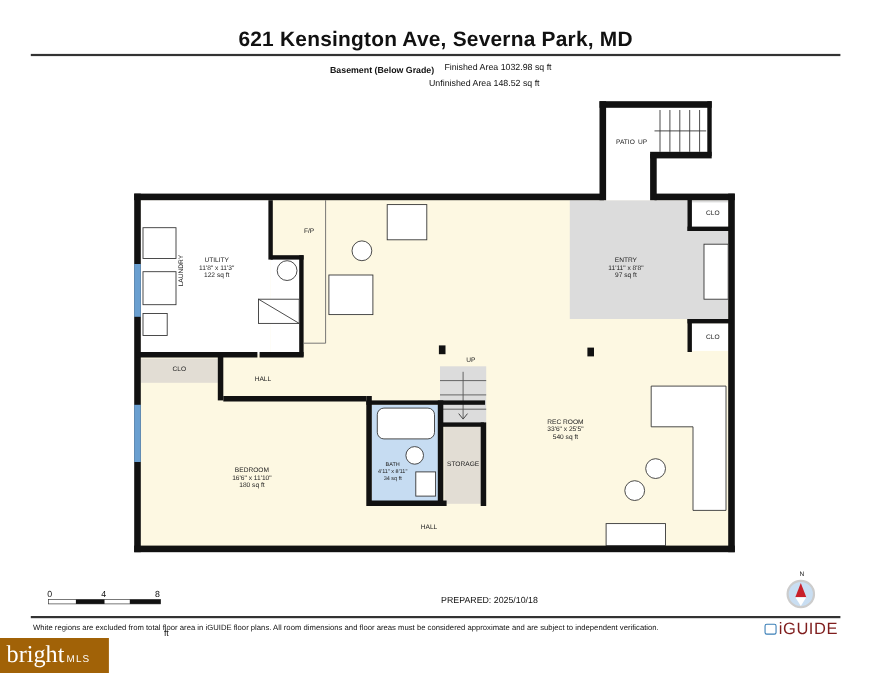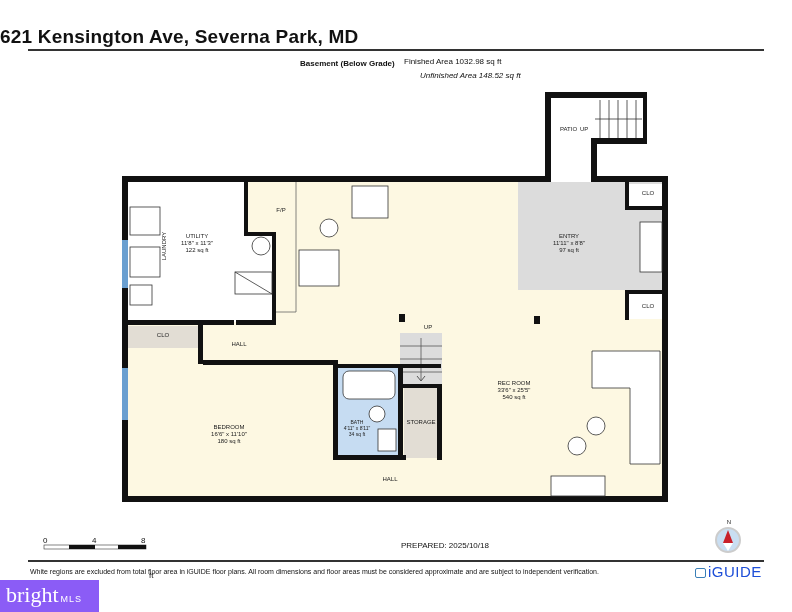--- a/index.html
+++ b/index.html
@@ -1,38 +1,38 @@
 <!DOCTYPE html>
 <html><head>
 <meta charset="utf-8">
 <style>
   * { box-sizing: border-box; margin: 0; padding: 0; }
   body { width: 792px; height: 612px; background: #ffffff; position: relative; overflow: hidden; font-family: "Liberation Sans", sans-serif; color: #111; }
-  .title { position: absolute; top: 26px; left: 0; width: 792px; font-weight: bold; font-size: 19px; letter-spacing: 0.2px; }
+  .title { position: absolute; top: 26px; left: 0; width: 792px; text-align: center; font-weight: bold; font-size: 19px; letter-spacing: 0.2px; }
   .rule { position: absolute; left: 28px; width: 736px; height: 2px; background: #333; }
   .sub { position: absolute; font-size: 8px; }
   .sub.b { font-weight: bold; }
   .plan { position: absolute; left: 0; top: 0; width: 792px; height: 612px; }
   .lbl { font-family: "Liberation Sans", sans-serif; fill: #222; }
   .scale-lbl { position: absolute; font-size: 8px; }
   .footer-note { position: absolute; top: 568px; left: 30px; font-size: 7px; color: #111; }
   .prepared { position: absolute; top: 541px; left: 357px; font-size: 8px; margin-left: 44px; }
-  .iguide { position: absolute; top: 563px; left: 695px; font-size: 15px; color: #1d4ed8; letter-spacing: 0.5px; }
+  .iguide { position: absolute; top: 563px; left: 695px; font-size: 15px; color: #7f1d1d; letter-spacing: 0.5px; }
   .iguide .box { display: inline-block; width: 11px; height: 10px; border: 1.5px solid #3a7fb7; border-radius: 2px; margin-right: 2px; vertical-align: -1px; }
-  .bright { position: absolute; left: 0; top: 580px; width: 99px; height: 32px; background: #8b5cf6; color: #fff; font-family: "Liberation Serif", serif; font-size: 22px; padding: 2px 6px; }
+  .bright { position: absolute; left: 0; top: 580px; width: 99px; height: 32px; background: #a16207; color: #fff; font-family: "Liberation Serif", serif; font-size: 22px; padding: 2px 6px; }
   .bright small { font-family: "Liberation Sans", sans-serif; font-size: 9px; letter-spacing: 1px; margin-left: 2px; }
 </style>
 </head>
 <body>
 
 <div class="title">621 Kensington Ave, Severna Park, MD</div>
 <div class="rule" style="top:49px"></div>
 <div class="sub b" style="top:59px; left:300px;">Basement (Below Grade)</div>
 <div class="sub" style="top:57px; left:404px;">Finished Area 1032.98 sq ft</div>
-<div class="sub" style="top:71px; left:420px;font-style:italic;">Unfinished Area 148.52 sq ft</div>
+<div class="sub" style="top:71px; left:390px;">Unfinished Area 148.52 sq ft</div>
 
 <svg class="plan" viewBox="0 0 792 612">
 
   <rect x="124" y="180" width="542" height="318" fill="#fdf8e2"></rect>
   <rect x="128" y="182" width="118" height="140" fill="#ffffff"></rect>
   <rect x="246" y="234" width="28" height="88" fill="#ffffff"></rect>
   <rect x="518" y="182" width="144" height="108" fill="#dcdcdc"></rect>
   <rect x="549" y="96" width="46" height="86" fill="#ffffff"></rect>
   <rect x="595" y="96" width="48" height="46" fill="#ffffff"></rect>
   <rect x="629" y="184" width="33" height="25" fill="#ffffff"></rect>

